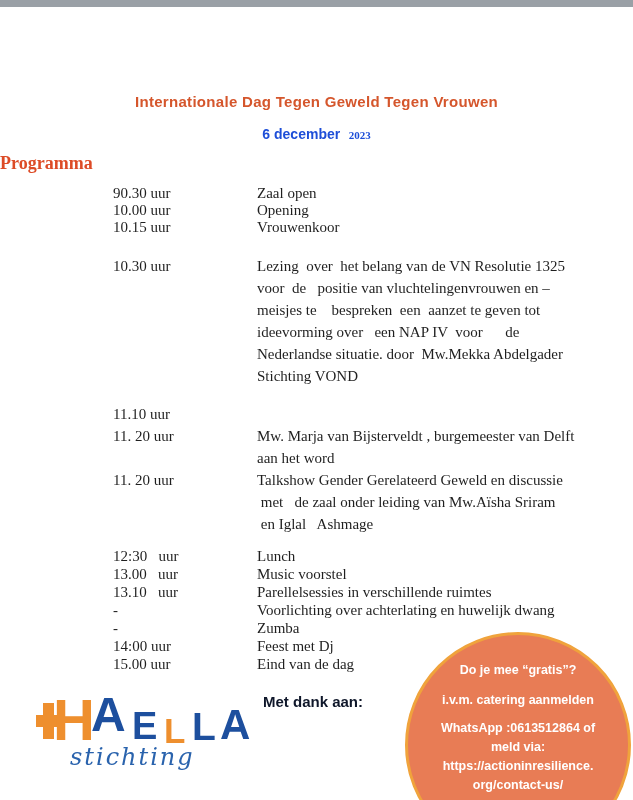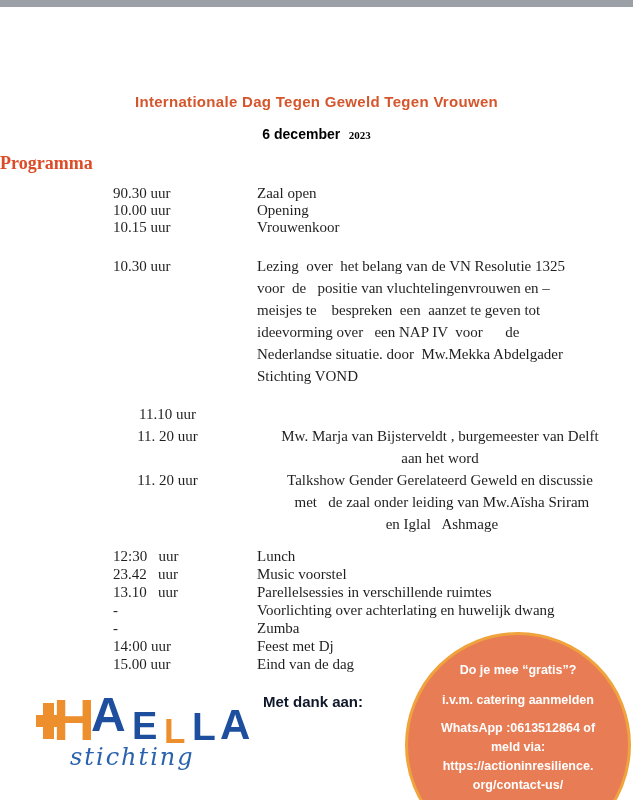--- a/index.html
+++ b/index.html
@@ -15,41 +15,41 @@
   
   .title{
     position:absolute;top:86px;left:0;width:100%;
     text-align:center;
     font-family:"Liberation Sans", sans-serif;
     font-weight:bold;font-size:15px;letter-spacing:.3px;
     color:#d5562c;
   }
   .dateline{
     position:absolute;top:118px;left:0;width:100%;
-    text-align:center;color:#000000;
+    text-align:center;color:#1d4ed8;
     font-family:"Liberation Sans", sans-serif;font-weight:bold;
   }
   .date-main{font-size:14px;}
   .date-year{font-size:11px;font-family:"Liberation Serif", serif;font-weight:bold;margin-left:4px;}
   .programma{
     position:absolute;top:146px;left:0;width:100%;
     text-align:left;
     font-family:"Liberation Serif", serif;
     font-weight:bold;font-size:18px;
     color:#dd4b26;
   }
   
   .schedule{
     position:absolute;top:178px;left:113px;right:10px;
     font-size:15px;
   }
   .sec{width:100%;}
   .sec1{line-height:17px;}
   .sec2{line-height:22px;margin-top:19px;}
-  .sec3{line-height:22px;margin-top:16px;text-align:center;}
+  .sec3{line-height:22px;margin-top:16px;}
   .sec4{line-height:18px;margin-top:12px;}
   .row{display:flex;align-items:flex-start;gap:35px;}
   .time{width:109px;flex-shrink:0;white-space:pre-wrap;}
   .desc{flex:1;white-space:pre-wrap;}
   
   .thanks{
     position:absolute;top:686px;left:263px;
     font-family:"Liberation Sans", sans-serif;
     font-weight:bold;font-size:15px;color:#0f172a;
   }
@@ -141,21 +141,21 @@
  en Iglal   Ashmage</span>
       </div>
     </div>
 
     <div class="sec sec4">
       <div class="row">
         <span class="time">12:30   uur</span>
         <span class="desc">Lunch</span>
       </div>
       <div class="row">
-        <span class="time">23.42   uur</span>
+        <span class="time">13.00   uur</span>
         <span class="desc">Music voorstel</span>
       </div>
       <div class="row">
         <span class="time">13.10   uur</span>
         <span class="desc">Parellelsessies in verschillende ruimtes</span>
       </div>
       <div class="row">
         <span class="time">-</span>
         <span class="desc">Voorlichting over achterlating en huwelijk dwang</span>
       </div>

